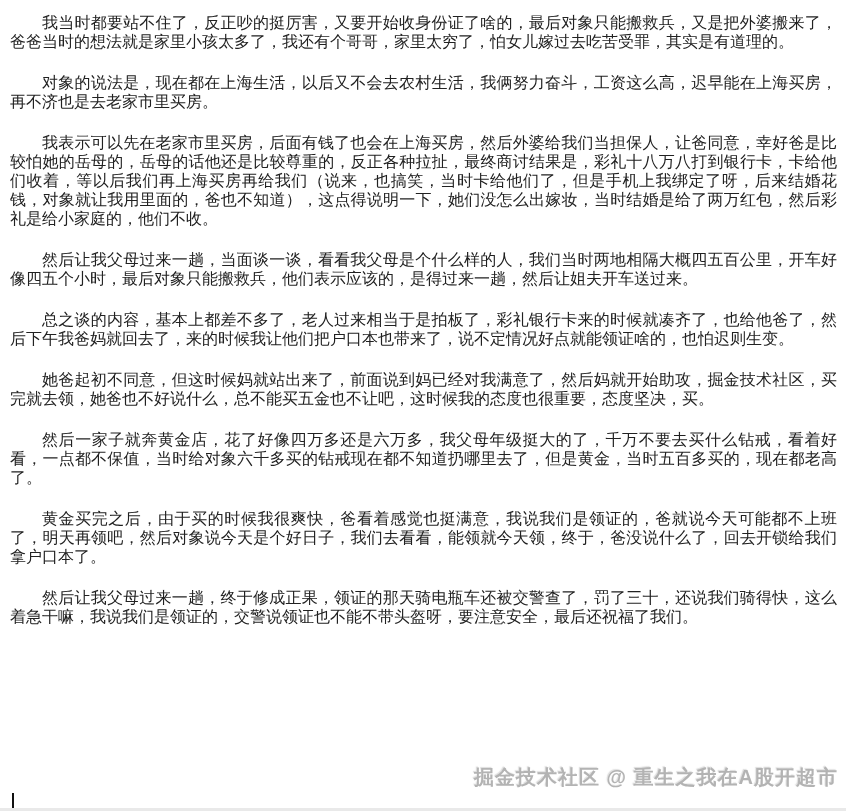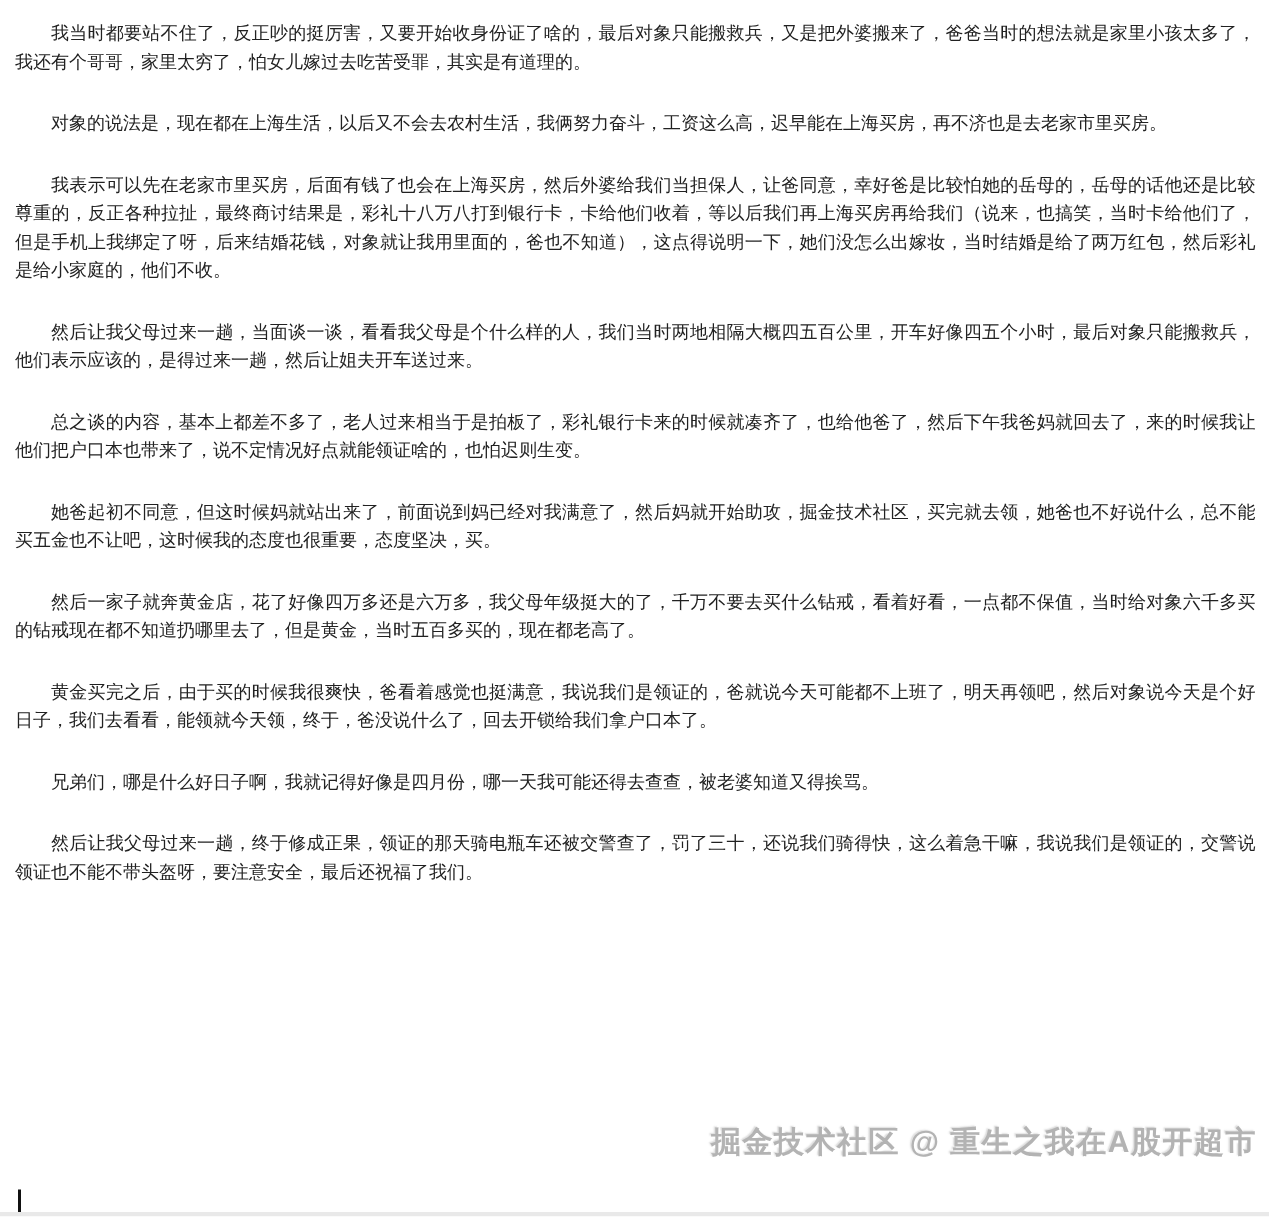--- a/index.html
+++ b/index.html
@@ -13,33 +13,33 @@
   }
   .page {
     position: relative;
     width: 846px;
     height: 811px;
     background: #ffffff;
   }
   .article {
     padding: 13px 9px 0 10px;
     color: #212121;
-    font-size: 12px;
+    font-size: 16px;
     line-height: 19px;
     text-align: justify;
   }
   .article p {
     margin: 0 0 22px 0;
     text-indent: 2em;
     word-break: break-all;
   }
   .watermark {
     position: absolute;
     right: 8px;
-    top: 748px;
+    top: 764px;
     font-size: 20px;
     font-weight: 700;
     letter-spacing: 1px;
     color: #b3b3b3;
     text-shadow: 1px 1px 0 #ffffff, 2px 2px 1px rgba(255,255,255,0.9), -1px -1px 1px rgba(120,120,120,0.25);
     white-space: nowrap;
     user-select: none;
   }
   .text-cursor {
     position: absolute;
@@ -64,21 +64,20 @@
 <div class="page">
   <main class="article">
     <p>我当时都要站不住了，反正吵的挺厉害，又要开始收身份证了啥的，最后对象只能搬救兵，又是把外婆搬来了，爸爸当时的想法就是家里小孩太多了，我还有个哥哥，家里太穷了，怕女儿嫁过去吃苦受罪，其实是有道理的。</p>
     <p>对象的说法是，现在都在上海生活，以后又不会去农村生活，我俩努力奋斗，工资这么高，迟早能在上海买房，再不济也是去老家市里买房。</p>
     <p>我表示可以先在老家市里买房，后面有钱了也会在上海买房，然后外婆给我们当担保人，让爸同意，幸好爸是比较怕她的岳母的，岳母的话他还是比较尊重的，反正各种拉扯，最终商讨结果是，彩礼十八万八打到银行卡，卡给他们收着，等以后我们再上海买房再给我们（说来，也搞笑，当时卡给他们了，但是手机上我绑定了呀，后来结婚花钱，对象就让我用里面的，爸也不知道），这点得说明一下，她们没怎么出嫁妆，当时结婚是给了两万红包，然后彩礼是给小家庭的，他们不收。</p>
     <p>然后让我父母过来一趟，当面谈一谈，看看我父母是个什么样的人，我们当时两地相隔大概四五百公里，开车好像四五个小时，最后对象只能搬救兵，他们表示应该的，是得过来一趟，然后让姐夫开车送过来。</p>
     <p>总之谈的内容，基本上都差不多了，老人过来相当于是拍板了，彩礼银行卡来的时候就凑齐了，也给他爸了，然后下午我爸妈就回去了，来的时候我让他们把户口本也带来了，说不定情况好点就能领证啥的，也怕迟则生变。</p>
     <p>她爸起初不同意，但这时候妈就站出来了，前面说到妈已经对我满意了，然后妈就开始助攻，掘金技术社区，买完就去领，她爸也不好说什么，总不能买五金也不让吧，这时候我的态度也很重要，态度坚决，买。</p>
     <p>然后一家子就奔黄金店，花了好像四万多还是六万多，我父母年级挺大的了，千万不要去买什么钻戒，看着好看，一点都不保值，当时给对象六千多买的钻戒现在都不知道扔哪里去了，但是黄金，当时五百多买的，现在都老高了。</p>
     <p>黄金买完之后，由于买的时候我很爽快，爸看着感觉也挺满意，我说我们是领证的，爸就说今天可能都不上班了，明天再领吧，然后对象说今天是个好日子，我们去看看，能领就今天领，终于，爸没说什么了，回去开锁给我们拿户口本了。</p>
-    <p>兄弟们，哪是什么好日子啊，我就记得好像是四月份，哪一天我可能还得去查查，被老婆知道又得挨骂。</p>
     <p>然后让我父母过来一趟，终于修成正果，领证的那天骑电瓶车还被交警查了，罚了三十，还说我们骑得快，这么着急干嘛，我说我们是领证的，交警说领证也不能不带头盔呀，要注意安全，最后还祝福了我们。</p>
   </main>
 
   <div class="watermark">掘金技术社区 @ 重生之我在A股开超市</div>
 
   <div class="text-cursor"></div>
 
   <div class="bottom-edge-bar"></div>
 </div>
 

